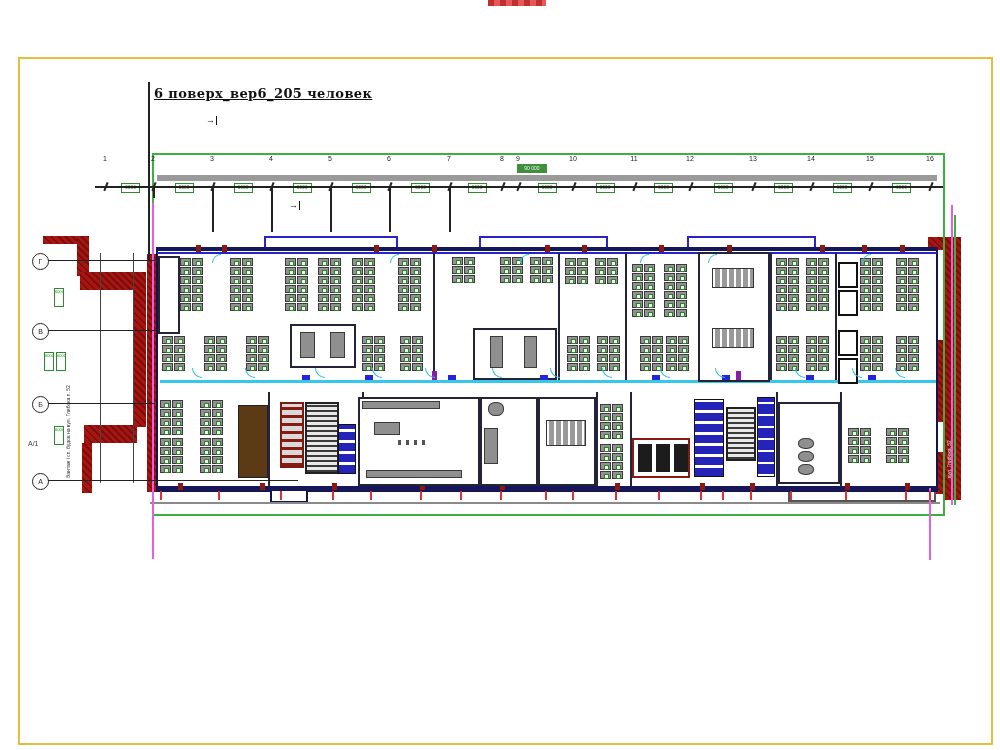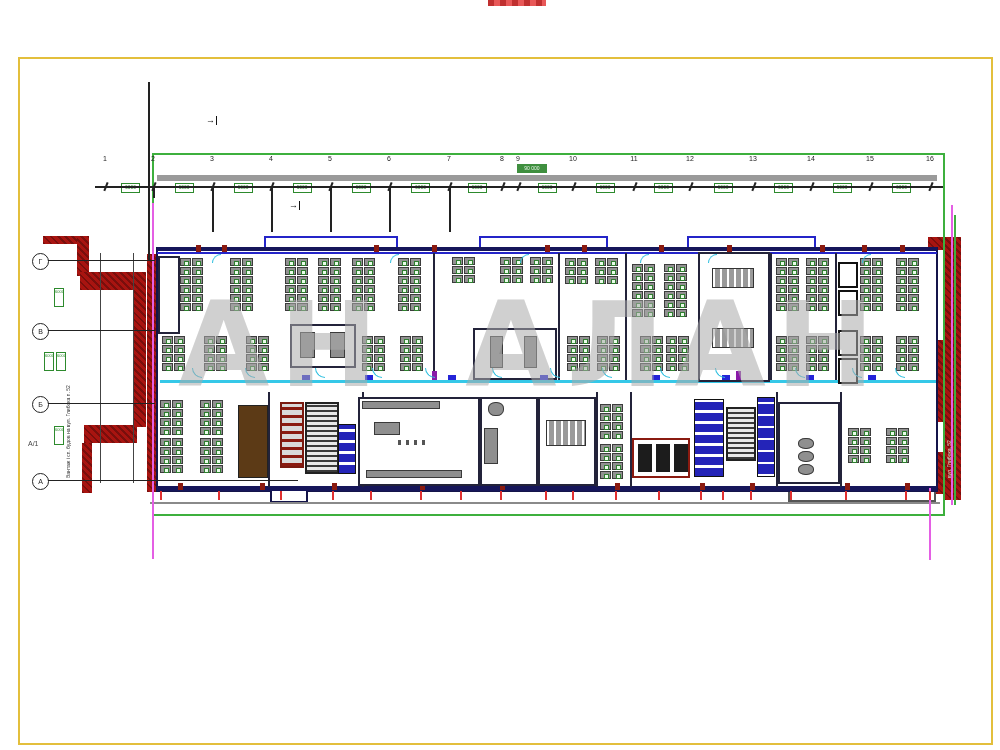--- a/index.html
+++ b/index.html
@@ -71,20 +71,21 @@
   .label{position:absolute;z-index:16;white-space:nowrap;line-height:1;}
   .arrow{border-right:1.5px solid #111;padding-right:1px;z-index:16;}
 </style>
 </head>
 <body>
 
 <div id="stage">
   <div id="top-red-strip"></div>
   <div id="outer-frame"></div>
   <div id="green-frame"></div>
+  <div id="title">6 поверх_вер6_205 человек</div>
   <div id="canvas">
       <div class="el red-hatch" style="left: 43px; top: 236px; width: 46px; height: 8px;"></div>
       <div class="el red-hatch" style="left: 77px; top: 236px; width: 12px; height: 40px;"></div>
       <div class="el red-hatch" style="left: 80px; top: 272px; width: 58px; height: 18px;"></div>
       <div class="el red-hatch" style="left: 134px; top: 272px; width: 12px; height: 155px;"></div>
       <div class="el red-hatch" style="left: 84px; top: 425px; width: 53px; height: 18px;"></div>
       <div class="el red-hatch" style="left: 82px; top: 443px; width: 10px; height: 50px;"></div>
       <div class="el red-hatch" style="left: 147px; top: 254px; width: 9px; height: 238px;"></div>
       <div class="el red-hatch" style="left: 944px; top: 237px; width: 17px; height: 263px;"></div>
       <div class="el red-hatch" style="left: 928px; top: 340px; width: 17px; height: 82px;"></div>
@@ -711,14 +712,13 @@
       <div class="dimbox-v" style="left: 54px; top: 288px;">6000</div>
       <div class="dimbox-v" style="left: 44px; top: 352px;">6000</div>
       <div class="dimbox-v" style="left: 56px; top: 352px;">6000</div>
       <div class="dimbox-v" style="left: 54px; top: 426px;">6000</div>
       <div class="label " style="left: 28px; top: 440px; font-size: 7px; color: rgb(68, 68, 68);">А/1</div>
       <div class="label " style="left: 66px; top: 478px; font-size: 5px; color: rgb(51, 51, 51); transform-origin: 0px 0px; transform: rotate(-90deg);">Вантаж і сп. будов на вул. Глибока п. 52</div>
       <div class="label " style="left: 947px; top: 478px; font-size: 5px; color: rgb(207, 232, 207); transform-origin: 0px 0px; transform: rotate(-90deg);">вул. Глибока, 52</div>
       <div class="label arrow" style="left: 206px; top: 116px; font-size: 9px; color: rgb(17, 17, 17);">→</div>
       <div class="label arrow" style="left: 289px; top: 201px; font-size: 9px; color: rgb(17, 17, 17);">→</div>
     </div>
-  <div id="watermark">АН АЛАН</div>
 </div>
 
 </body></html>

